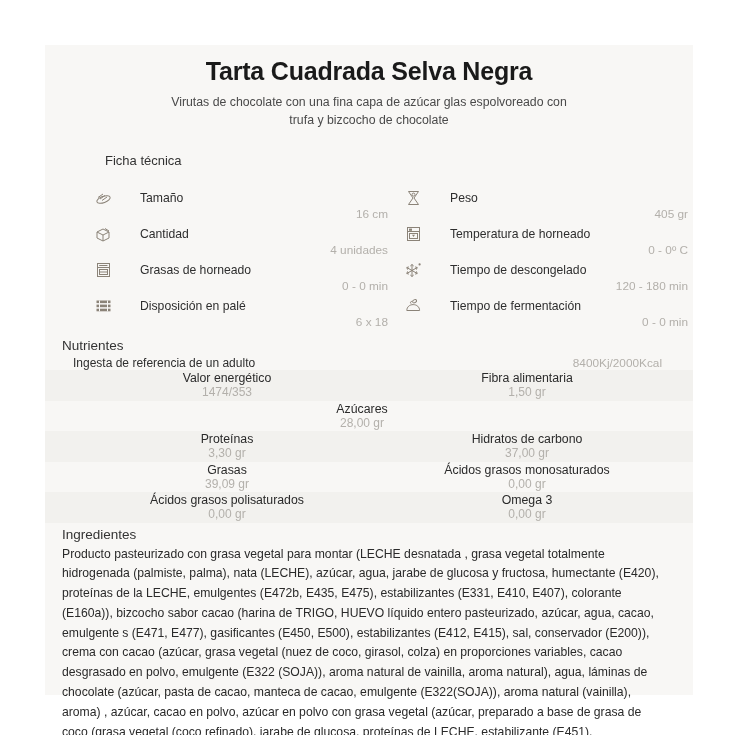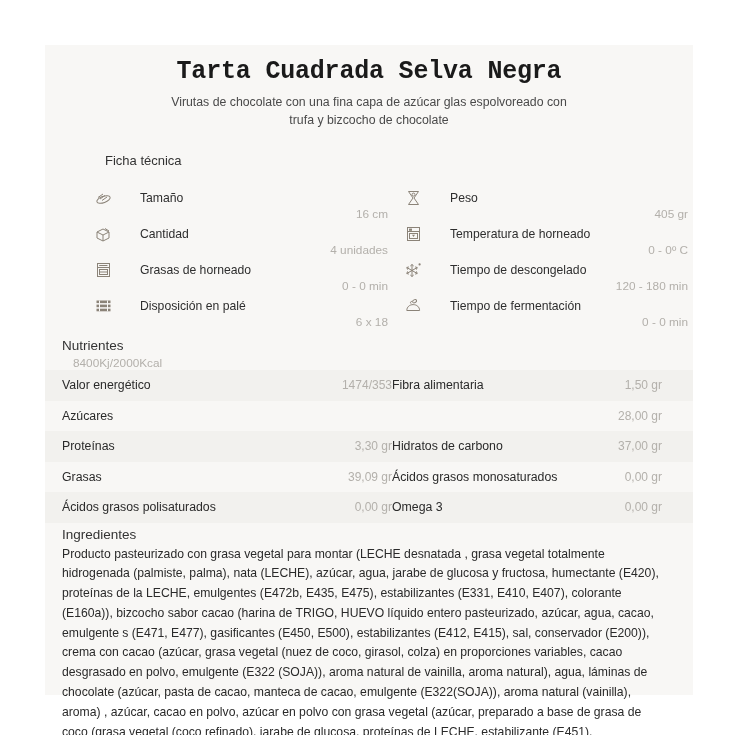--- a/index.html
+++ b/index.html
@@ -25,21 +25,21 @@
     top: 45px;
     width: 648px;
     height: 650px;
     background: #f8f7f5;
     box-sizing: border-box;
   }
 
   
   .product-title {
     text-align: center;
-    font-family: Liberation Mono, monospace;
+    font-family: Liberation Sans, sans-serif;
     font-size: 25px;
     font-weight: 700;
     color: #1a1a1a;
     letter-spacing: -0.2px;
     margin: 0;
     padding-top: 11px;
     line-height: 1.25;
   }
   .product-subtitle {
     text-align: center;
@@ -124,20 +124,21 @@
     align-items: center;
     height: 30.5px;
     padding: 0 31px 0 17px;
   }
   .nutrient-row.alt {
     background: #f2f1ee;
   }
   .n-cell {
     display: flex;
     align-items: center;
+    flex-direction: column;
   }
   .n-cell.left { width: 330px; }
   .n-cell.right { flex: 1; }
   .n-label {
     font-size: 12.3px;
     color: #2a2a2a;
     flex: 1;
     white-space: nowrap;
   }
   .n-value {
@@ -289,20 +290,21 @@
         <span class="spec-label">Tiempo de fermentación</span>
         <span class="spec-value">0 - 0 min</span>
       </div>
 
     </div>
 
     <div class="nutrients-block">
       <div class="section-heading-nutrients">Nutrientes</div>
 
       <div class="nutrient-ref">
+        <span class="nutrient-ref-label">Ingesta de referencia de un adulto</span>
         <span class="nutrient-ref-value">8400Kj/2000Kcal</span>
       </div>
 
       <div class="nutrient-row alt">
         <div class="n-cell left">
           <span class="n-label">Valor energético</span>
           <span class="n-value">1474/353</span>
         </div>
         <div class="n-cell right">
           <span class="n-label">Fibra alimentaria</span>

